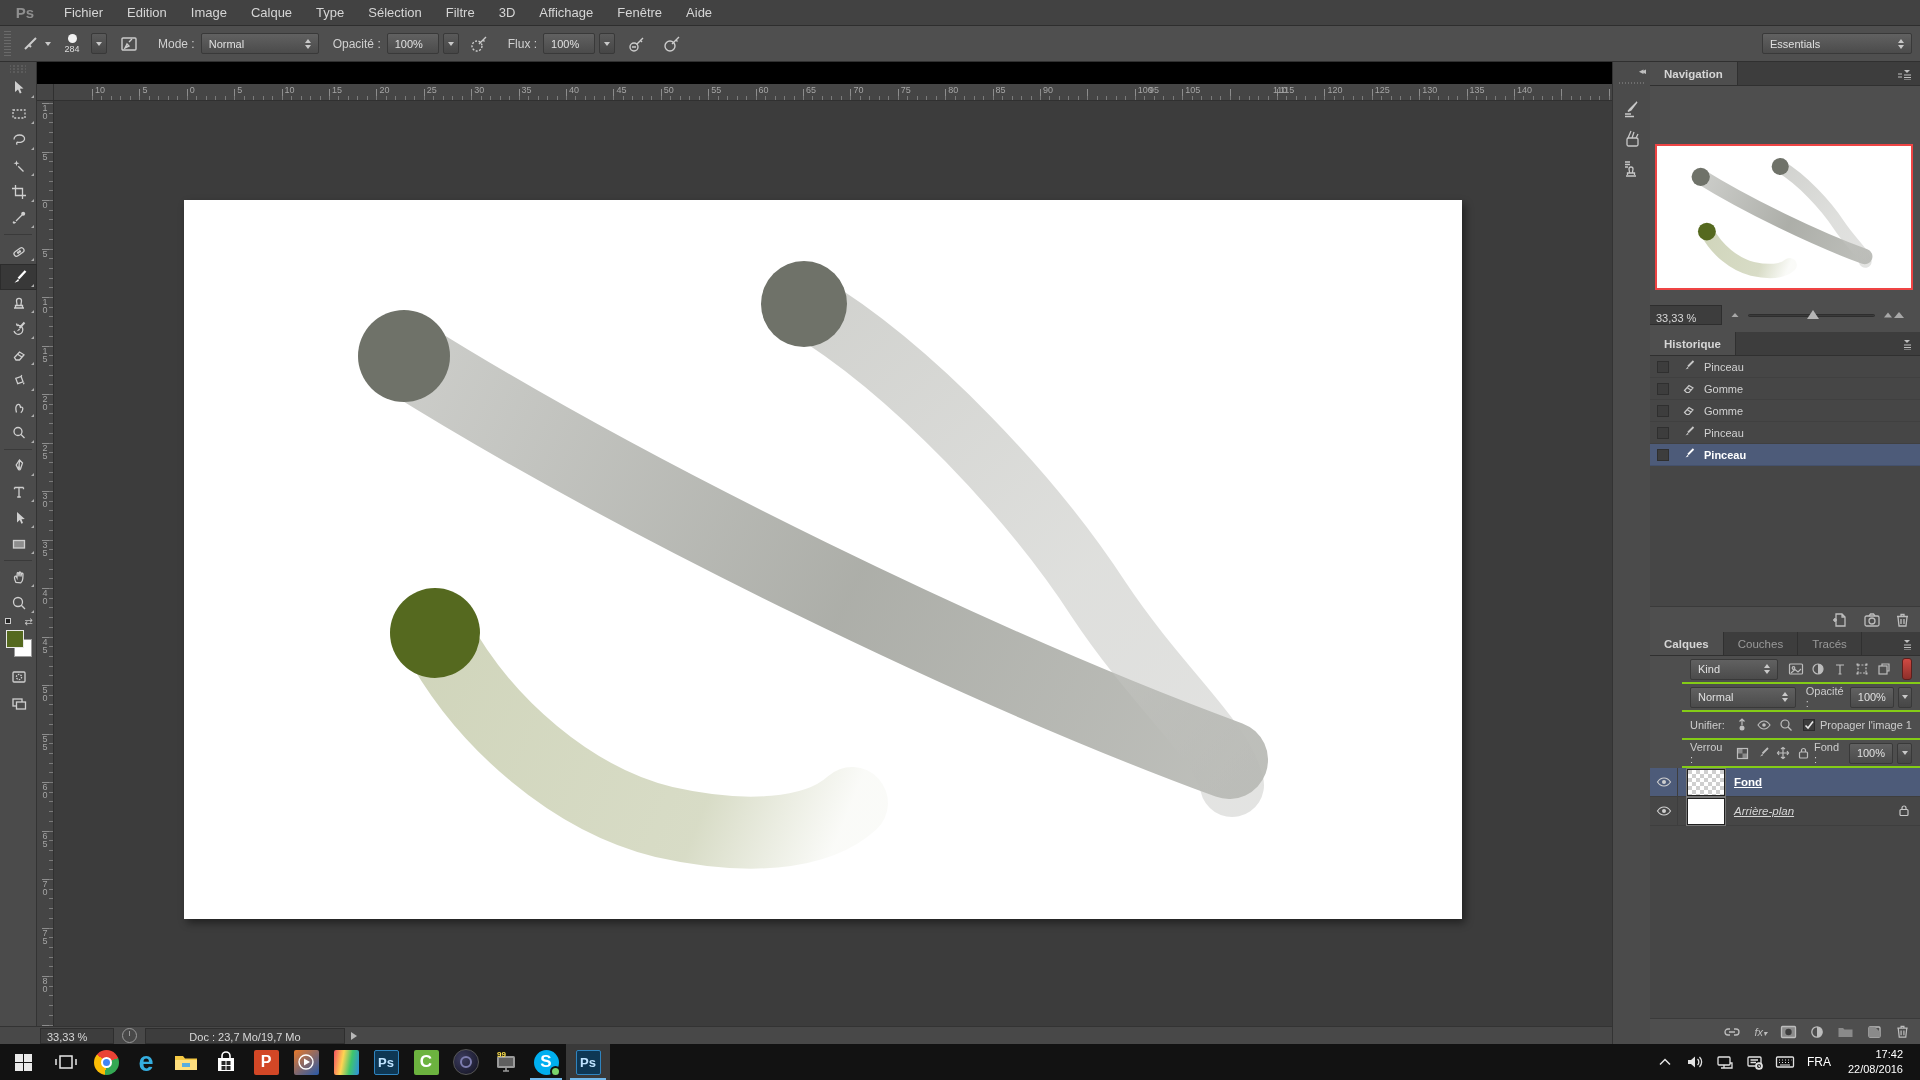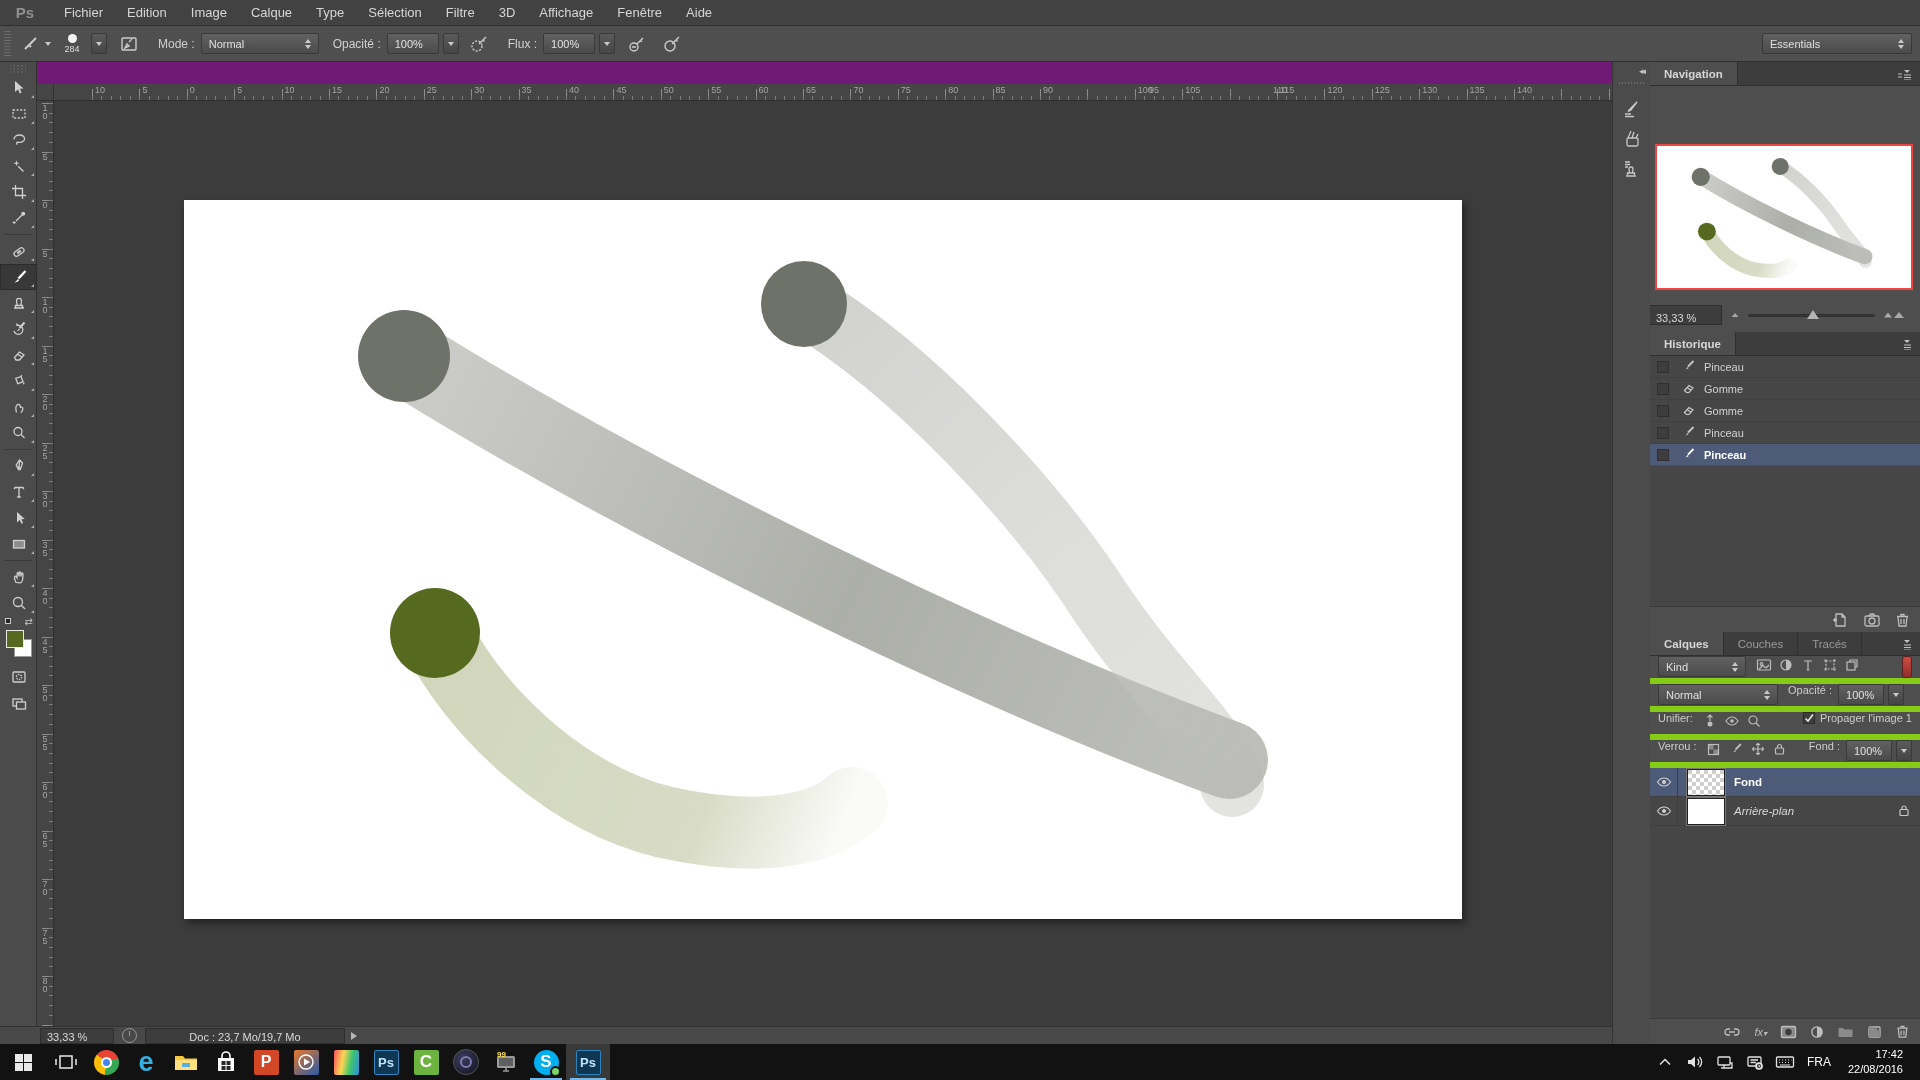--- a/index.html
+++ b/index.html
@@ -1,18 +1,18 @@
 <!DOCTYPE html>
 <html><head>
 <meta charset="utf-8">
 <style>
   * { margin:0; padding:0; box-sizing:border-box; }
   html,body { width:1920px; height:1080px; overflow:hidden; background:#2a2a2a;
               font-family:"Liberation Sans", sans-serif; }
-  #app { position:relative; width:1920px; height:856px; background:#701a75; }
+  #app { position:relative; width:1920px; height:856px; background:#000000; }
 
   
   #menubar { position:absolute; left:0; top:0; width:1920px; height:26px;
              background:#424242; display:flex; align-items:center; border-bottom:1px solid #2e2e2e; }
   #ps-logo { width:34px; height:18px; margin:0 10px 0 8px; color:#8f8f8f; font-weight:bold;
              font-size:15px; letter-spacing:0; display:flex; align-items:center; justify-content:center; }
   .menu-item { color:#d6d6d6; font-size:13px; padding:0 12px; height:26px; display:flex; align-items:center; cursor:default; }
 
   
   #optionsbar { position:absolute; left:0; top:26px; width:1920px; height:36px;
@@ -115,29 +115,29 @@
   .hist-source { width:26px; display:flex; justify-content:center; }
   .hist-check { width:12px; height:12px; margin:0 7px; background:#3d3d3d; border:1px solid #2f2f2f; }
   .hist-thumb { width:36px; height:26px; background:#fff; border:1px solid #2c2c2c; margin-right:10px; }
   .hist-ico { width:24px; display:flex; justify-content:center; margin-right:4px; }
   .hist-ico svg, .hist-source svg { stroke:#c8c8c8; fill:none; stroke-width:1.2; }
   #history-footer { margin-top:auto; height:26px; display:flex; align-items:center; justify-content:flex-end; gap:14px; padding-right:10px; background:#4e4e4e; border-top:1px solid #3a3a3a; }
   #history-footer svg { stroke:#bdbdbd; fill:none; stroke-width:1.3; }
 
   
   #layers-ctrl { flex:none; }
-  .lrow { height:28px; display:flex; align-items:flex-start; padding:0 8px; color:#cccccc; font-size:11px; border-bottom:6px solid #84cc16; }
+  .lrow { height:28px; display:flex; align-items:center; padding:0 8px; color:#cccccc; font-size:11px; border-bottom:2px solid #84cc16;margin-left:32px; }
   .lrow .lbl { margin-right:6px; }
   .mini-ico { width:20px; height:18px; display:flex; align-items:center; justify-content:center; margin:0 1px; }
   .mini-ico svg { stroke:#bdbdbd; fill:none; stroke-width:1.2; }
   #filter-switch { margin-left:auto; width:10px; height:22px; border-radius:3px; background:linear-gradient(#d04a43,#8e2f2a); border:1px solid #5d1f1c; }
   .checkbox { width:12px; height:12px; background:#3d3d3d; border:1px solid #2c2c2c; display:flex; align-items:center; justify-content:center; margin:0 5px 0 10px; }
   .checkbox svg { stroke:#e8e8e8; fill:none; stroke-width:1.6; }
   #layers-list { flex:1; background:#464646; display:flex; flex-direction:column; }
-  .layer-row { height:29px; display:flex; align-items:center; border-bottom:1px solid #3e3e3e; color:#d6d6d6; font-size:11.5px; }
+  .layer-row { height:29px; display:flex; align-items:center; border-bottom:1px solid #3e3e3e; color:#d6d6d6; font-size:11.5px;text-decoration:underline; }
   .layer-row.selected { background:#4d5b79; color:#ffffff; }
   .eye-cell { width:28px; height:100%; display:flex; align-items:center; justify-content:center; border-right:1px solid #3e3e3e; }
   .eye-cell svg { stroke:#cfcfcf; fill:none; stroke-width:1.2; }
   .layer-thumb { width:38px; height:27px; margin:0 9px; border:1px solid #1f1f1f; outline:1px solid #777; }
   .thumb-checker { background:
       repeating-conic-gradient(#ffffff 0 25%, #cfcfcf 0 50%) 0 0 / 8px 8px; }
   .thumb-white { background:#ffffff; }
   .layer-name.bold { font-weight:bold; }
   .layer-name.italic { font-style:italic; }
   .layer-lock { margin-left:auto; margin-right:10px; }

